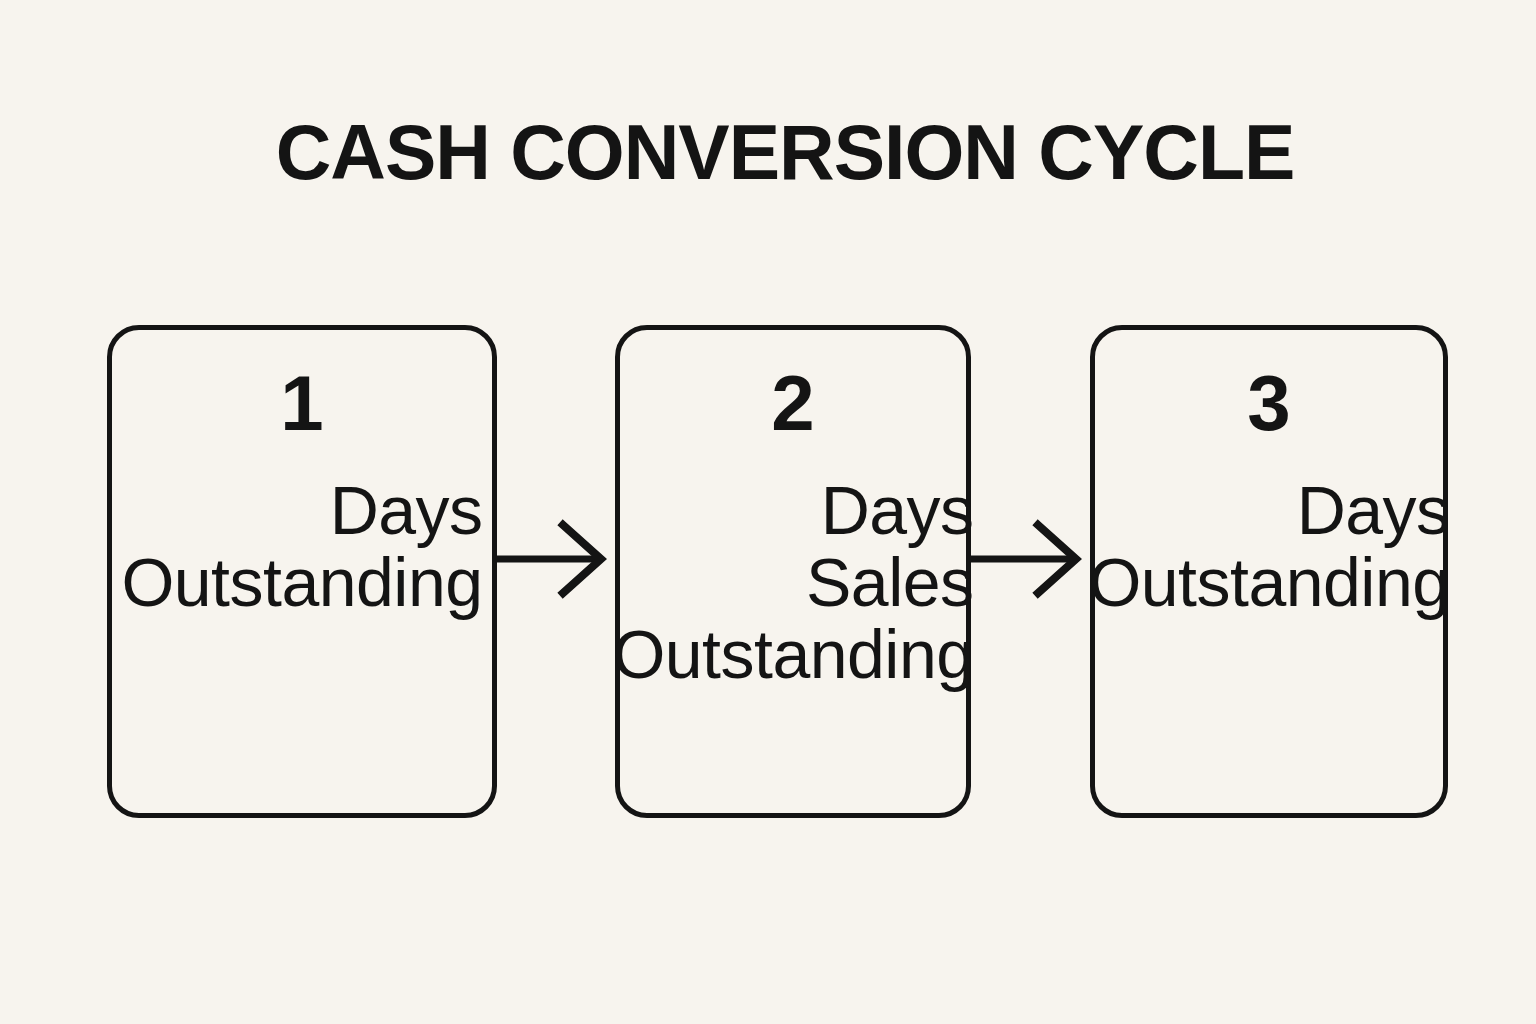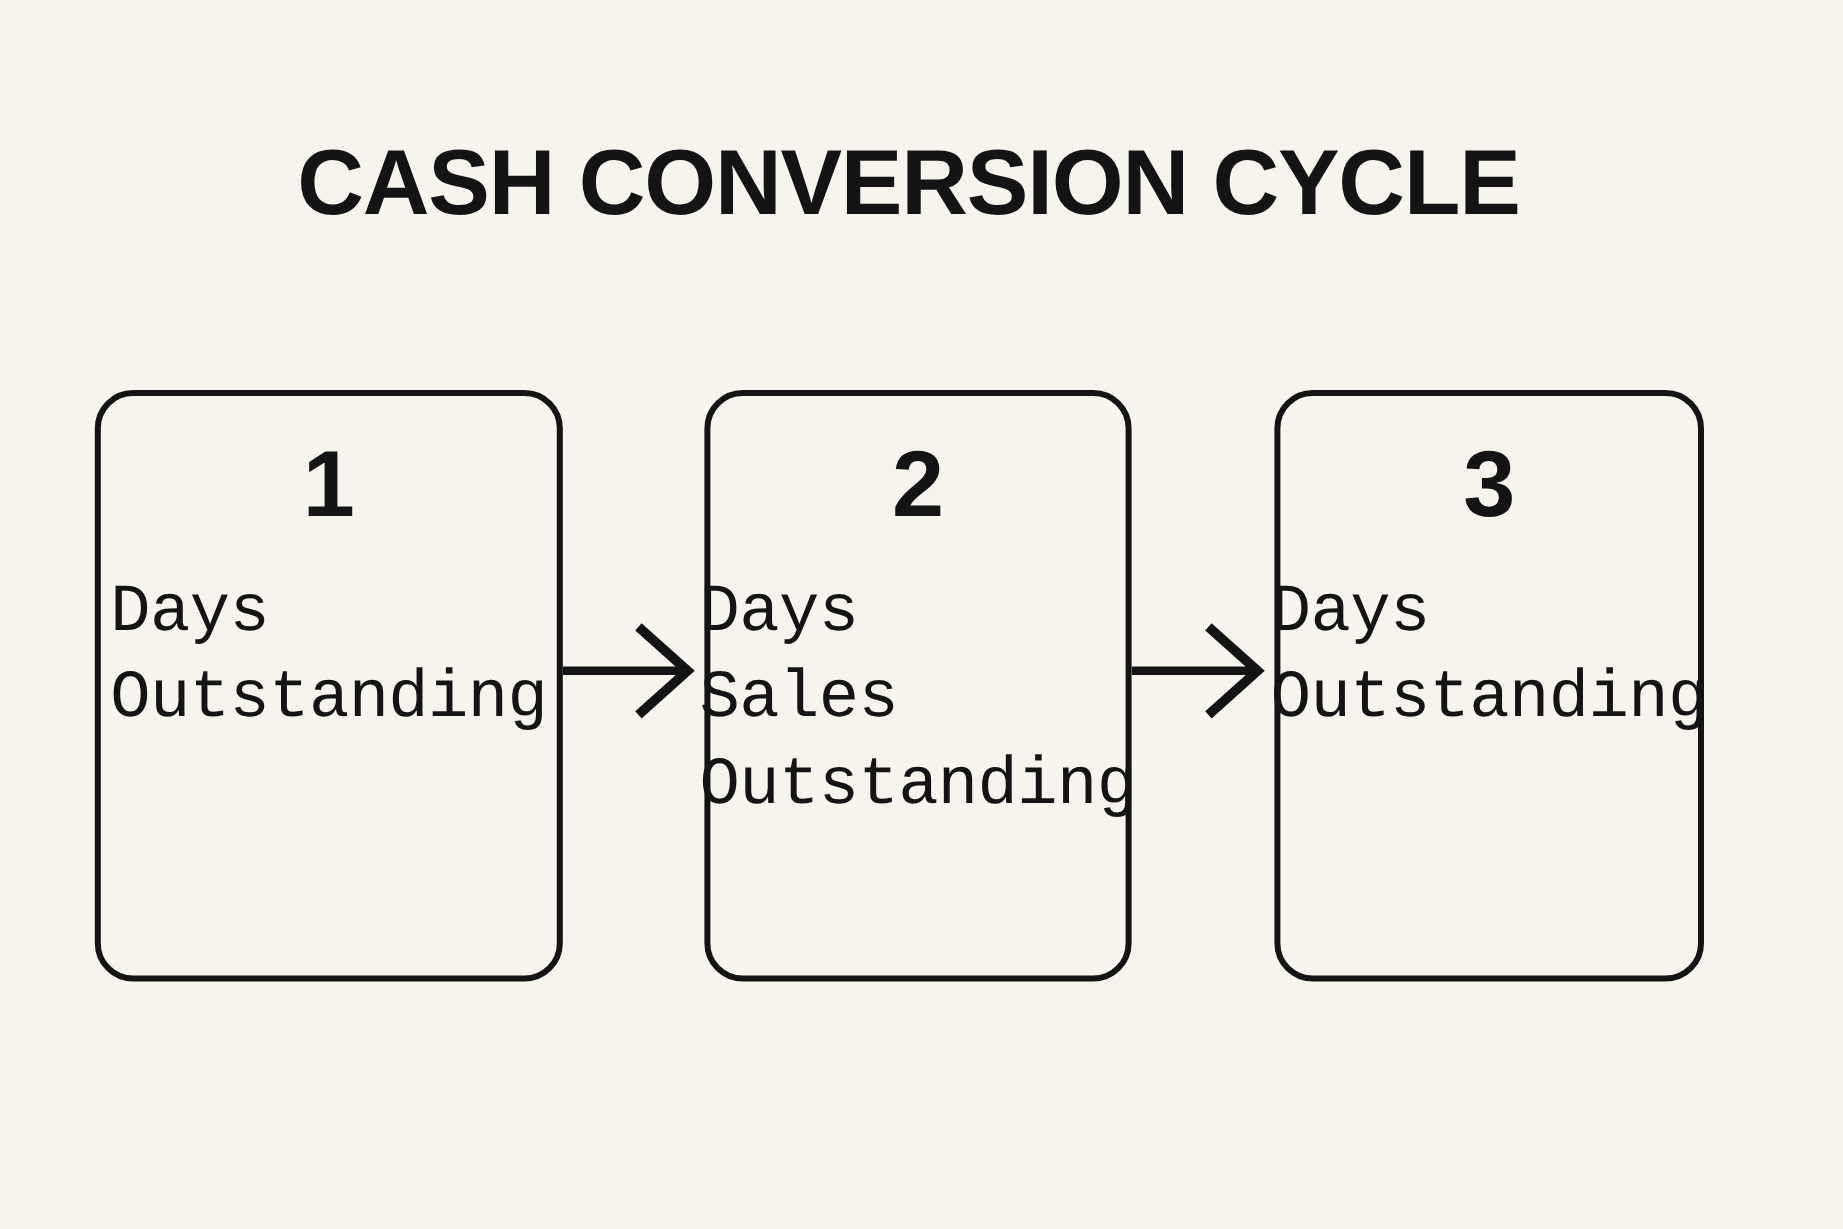--- a/index.html
+++ b/index.html
@@ -15,20 +15,21 @@
     height: 1024px;
     background: var(--bg);
     font-family: "Liberation Sans", "DejaVu Sans", sans-serif;
     color: var(--ink);
     overflow: hidden;
   }
   .canvas {
     position: relative;
     width: 1244px;
     height: 1024px;
+    margin-left: 28px;
   }
   .title {
     position: absolute;
     top: 108px;
     left: 0;
     width: 1514px; 
     text-align: center;
     font-size: 77px;
     font-weight: 700;
     letter-spacing: -1px;
@@ -56,26 +57,25 @@
   .box-1 { width: 390px; }
   .box-2 { width: 356px; }
   .box-3 { width: 358px; }
   .stage-number {
     font-size: 78px;
     font-weight: 700;
     line-height: 1.0;
     margin-bottom: 32px;
   }
   .stage-label {
-    font-size: 56px;
+    font-size: 68px;
     font-weight: 400;
     line-height: 72px;
-    text-align: left;
+    text-align: right;
     letter-spacing: -0.5px;
-    font-family: Liberation Mono, monospace;
   }
   .arrow {
     flex: 0 0 auto;
     transform: translateY(-13px); 
   }
   .arrow-1 { width: 118px; }
   .arrow-2 { width: 119px; }
   .arrow svg { display: block; }
 </style>
 </head>

